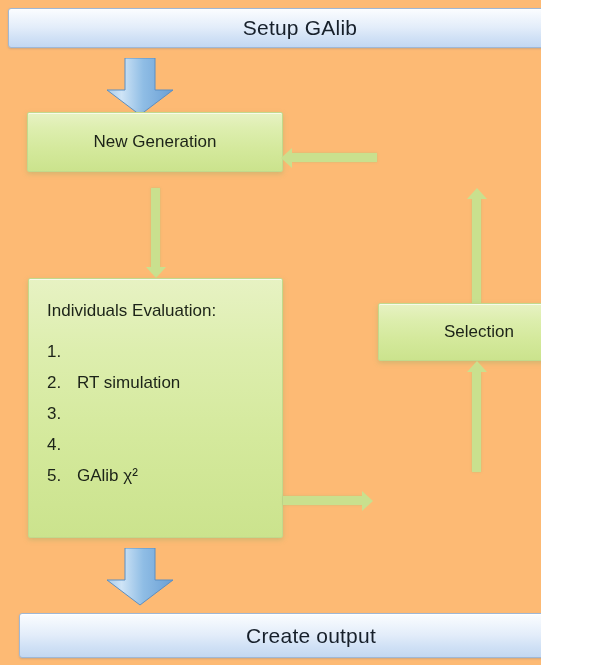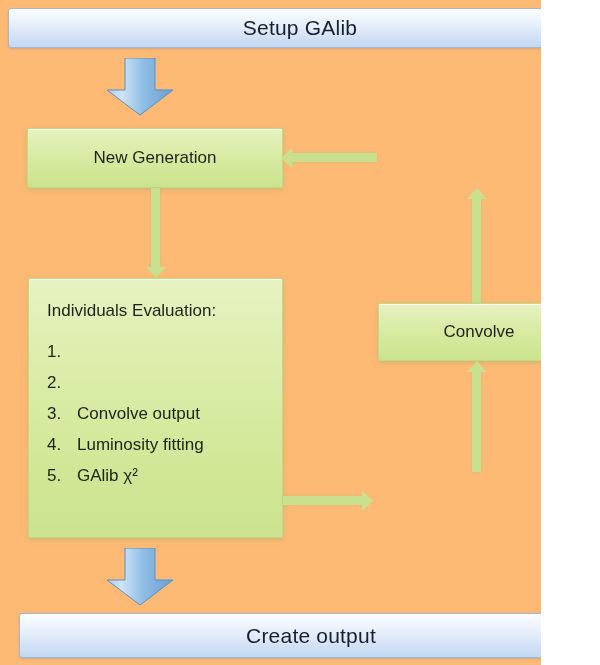--- a/index.html
+++ b/index.html
@@ -152,62 +152,61 @@
           <stop offset="0%" stop-color="#a8cbea"></stop>
           <stop offset="22%" stop-color="#cfe4f6"></stop>
           <stop offset="55%" stop-color="#8fbde5"></stop>
           <stop offset="100%" stop-color="#6a9fd4"></stop>
         </linearGradient>
       </defs>
       <polygon points="22,0 52,0 52,32 70,32 37,57 4,32 22,32" fill="url(#bg1)" stroke="#5b8fc4" stroke-width="1"></polygon>
     </svg>
   </div>
 
-  <div class="box-green centered" style="left:27px; top:128px; width:256px; height:60px;">
+  <div class="box-green centered" style="left:27px; top:112px; width:256px; height:60px;">
     <span>New Generation</span>
   </div>
 
 
   <div class="conn conn-h" style="left:292px; top:153px; width:85px;"></div>
   <div class="head head-left" style="left:281px; top:147.5px;"></div>
 
   <div class="conn conn-v" style="left:151px; top:188px; height:80px;"></div>
   <div class="head head-down" style="left:145.5px; top:267px;"></div>
 
   <div class="box-green" style="left:28px; top:278px; width:255px; height:260px;">
     <div class="eval-inner">
       <div class="eval-title">Individuals Evaluation:</div>
       <ul class="eval-list">
         <li>
           <span class="eval-num">1.</span>
         </li>
         <li>
           <span class="eval-num">2.</span>
+          <span>RT simulation</span>
         </li>
         <li>
           <span class="eval-num">3.</span>
-          <span>Convolve output</span>
         </li>
         <li>
           <span class="eval-num">4.</span>
-          <span>Luminosity fitting</span>
         </li>
         <li>
           <span class="eval-num">5.</span>
           <span>GAlib χ²</span>
         </li>
       </ul>
     </div>
   </div>
 
   <div class="conn conn-v" style="left:472px; top:199px; height:105px;"></div>
   <div class="head head-up" style="left:466.5px; top:188px;"></div>
 
   <div class="box-green centered" style="left:378px; top:303px; width:202px; height:58px;">
-    <span>Convolve</span>
+    <span>Selection</span>
   </div>
 
   <div class="conn conn-v" style="left:472px; top:372px; height:100px;"></div>
   <div class="head head-up" style="left:466.5px; top:361px;"></div>
 
 
   <div class="conn conn-h" style="left:283px; top:496px; width:80px;"></div>
   <div class="head head-right" style="left:362px; top:490.5px;"></div>
 
   <div class="blue-arrow" style="left:103px; top:548px; width:74px; height:58px;">

